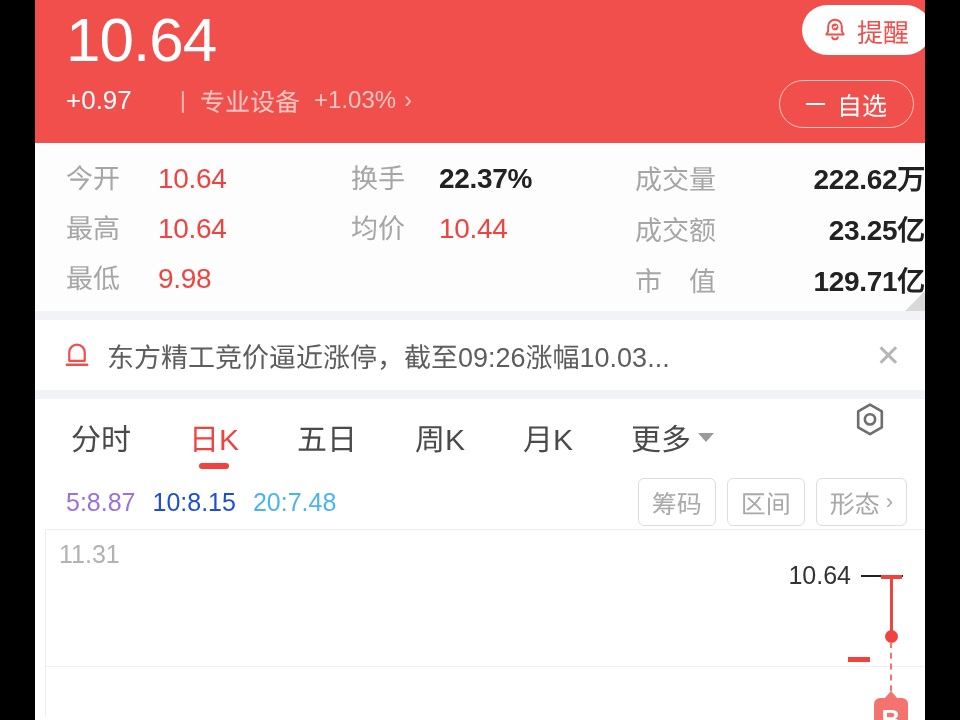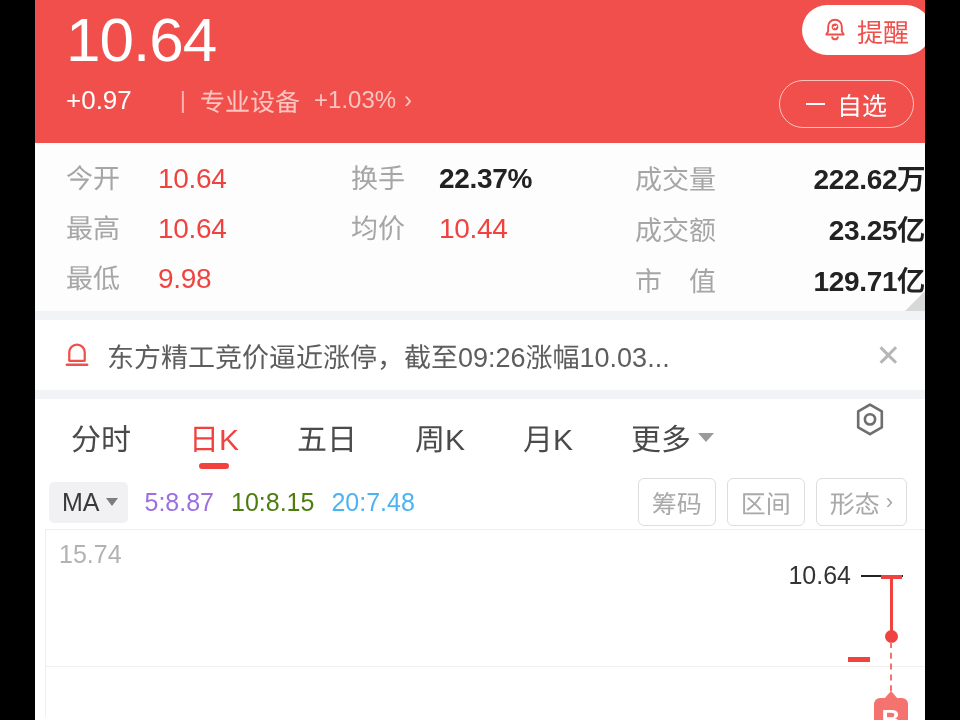--- a/index.html
+++ b/index.html
@@ -230,21 +230,21 @@
     font-size:25px;
   }
   .caret-sm {
     width:0;height:0;
     border-left:6px solid transparent;
     border-right:6px solid transparent;
     border-top:8px solid #7c7c7c;
   }
   .ma-vals { display:flex; gap:17px; margin-left:17px; font-size:25px; }
   .ma5 { color:#9b6fe0; }
-  .ma10 { color:#4d7c0f; }
+  .ma10 { color:#1d4ed8; }
   .ma20 { color:#4bb4f0; }
   .ma-spacer { flex:1; }
   .chip-btns { display:flex; gap:11px; }
   .obtn {
     border:1.4px solid #dddddd;
     border-radius:6px;
     color:#a9a9a9;
     font-size:25px;
     padding:5px 13px;
     display:flex;
@@ -441,24 +441,20 @@
       <span class="caret-dn"></span>
     </div>
     <div class="tabs-spacer"></div>
     <svg class="gear-ico" viewBox="0 0 32 32">
       <path d="M16 4.2l9 5.2v12.2l-9 5.2-9-5.2V9.4z" fill="none" stroke="#6e6e6e" stroke-width="2" stroke-linejoin="round"></path>
       <circle cx="16" cy="15.5" r="3.9" fill="none" stroke="#6e6e6e" stroke-width="2"></circle>
     </svg>
   </div>
 
   <div class="ma-row">
-    <div class="ma-chip">
-      <span>MA</span>
-      <span class="caret-sm"></span>
-    </div>
     <div class="ma-vals">
       <span class="ma5">5:8.87</span>
       <span class="ma10">10:8.15</span>
       <span class="ma20">20:7.48</span>
     </div>
     <div class="ma-spacer"></div>
     <div class="chip-btns">
       <div class="obtn">
         <span>筹码</span>
       </div>
@@ -466,21 +462,21 @@
         <span>区间</span>
       </div>
       <div class="obtn">
         <span>形态</span>
         <span class="chev">›</span>
       </div>
     </div>
   </div>
 
   <div class="chart">
-    <div class="chart-hi">15.74</div>
+    <div class="chart-hi">11.31</div>
 
     <div class="gridline" style="top:136px;"></div>
 
     <div class="last-label" style="right:74px; top:31px;">10.64</div>
     <div class="last-tick" style="right:22px; top:45px; width:42px;"></div>
 
     <div class="candle-cap" style="right:23px; top:45px; width:21px;"></div>
     <div class="candle-wick" style="right:32px; top:45px; height:60px;"></div>
     <div class="dot" style="right:27px; top:100px;"></div>
     <div class="dash-v" style="right:33px; top:112px; height:60px;"></div>

